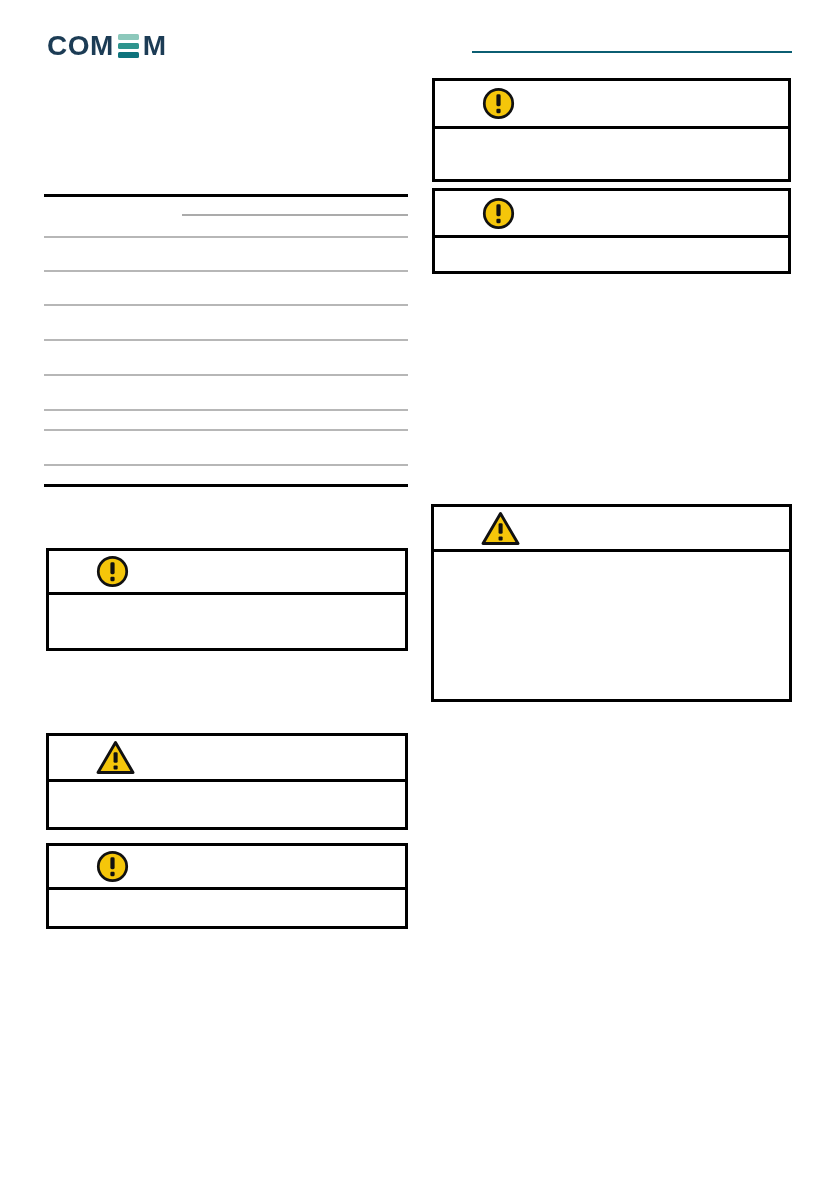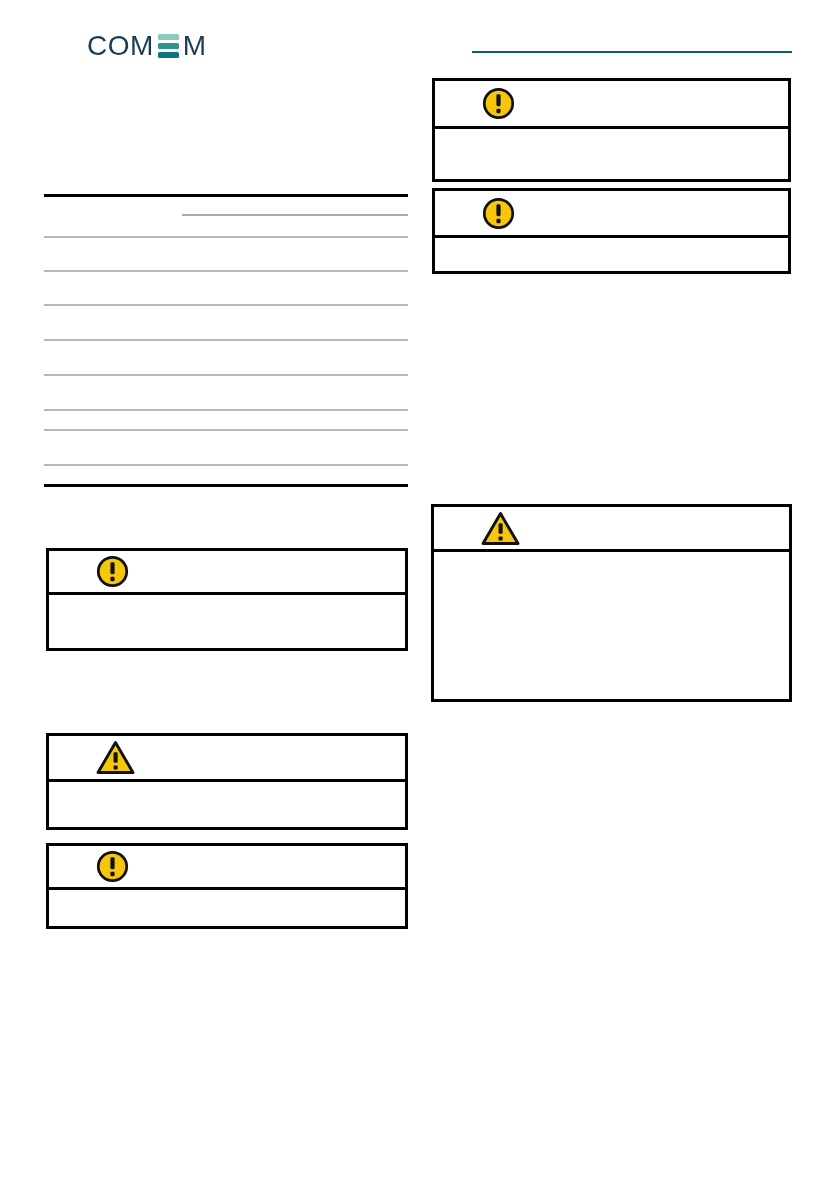--- a/index.html
+++ b/index.html
@@ -16,26 +16,25 @@
 
   
   .logo {
     position: absolute;
     left: 47px;
     top: 31px;
     height: 29px;
     display: flex;
     align-items: center;
     gap: 2px;
-    font-weight: 400;
+    font-weight: 700;
     font-size: 28px;
     letter-spacing: 0.5px;
     color: #1C3C55;
     line-height: 1;
-    margin-left: 40px;
   }
   .logo .logo-text { display: inline-block; transform: scaleY(0.96); }
   .logo-e {
     display: inline-flex;
     flex-direction: column;
     justify-content: center;
     gap: 3px;
     width: 21px;
     height: 26px;
     margin: 0 2px;

